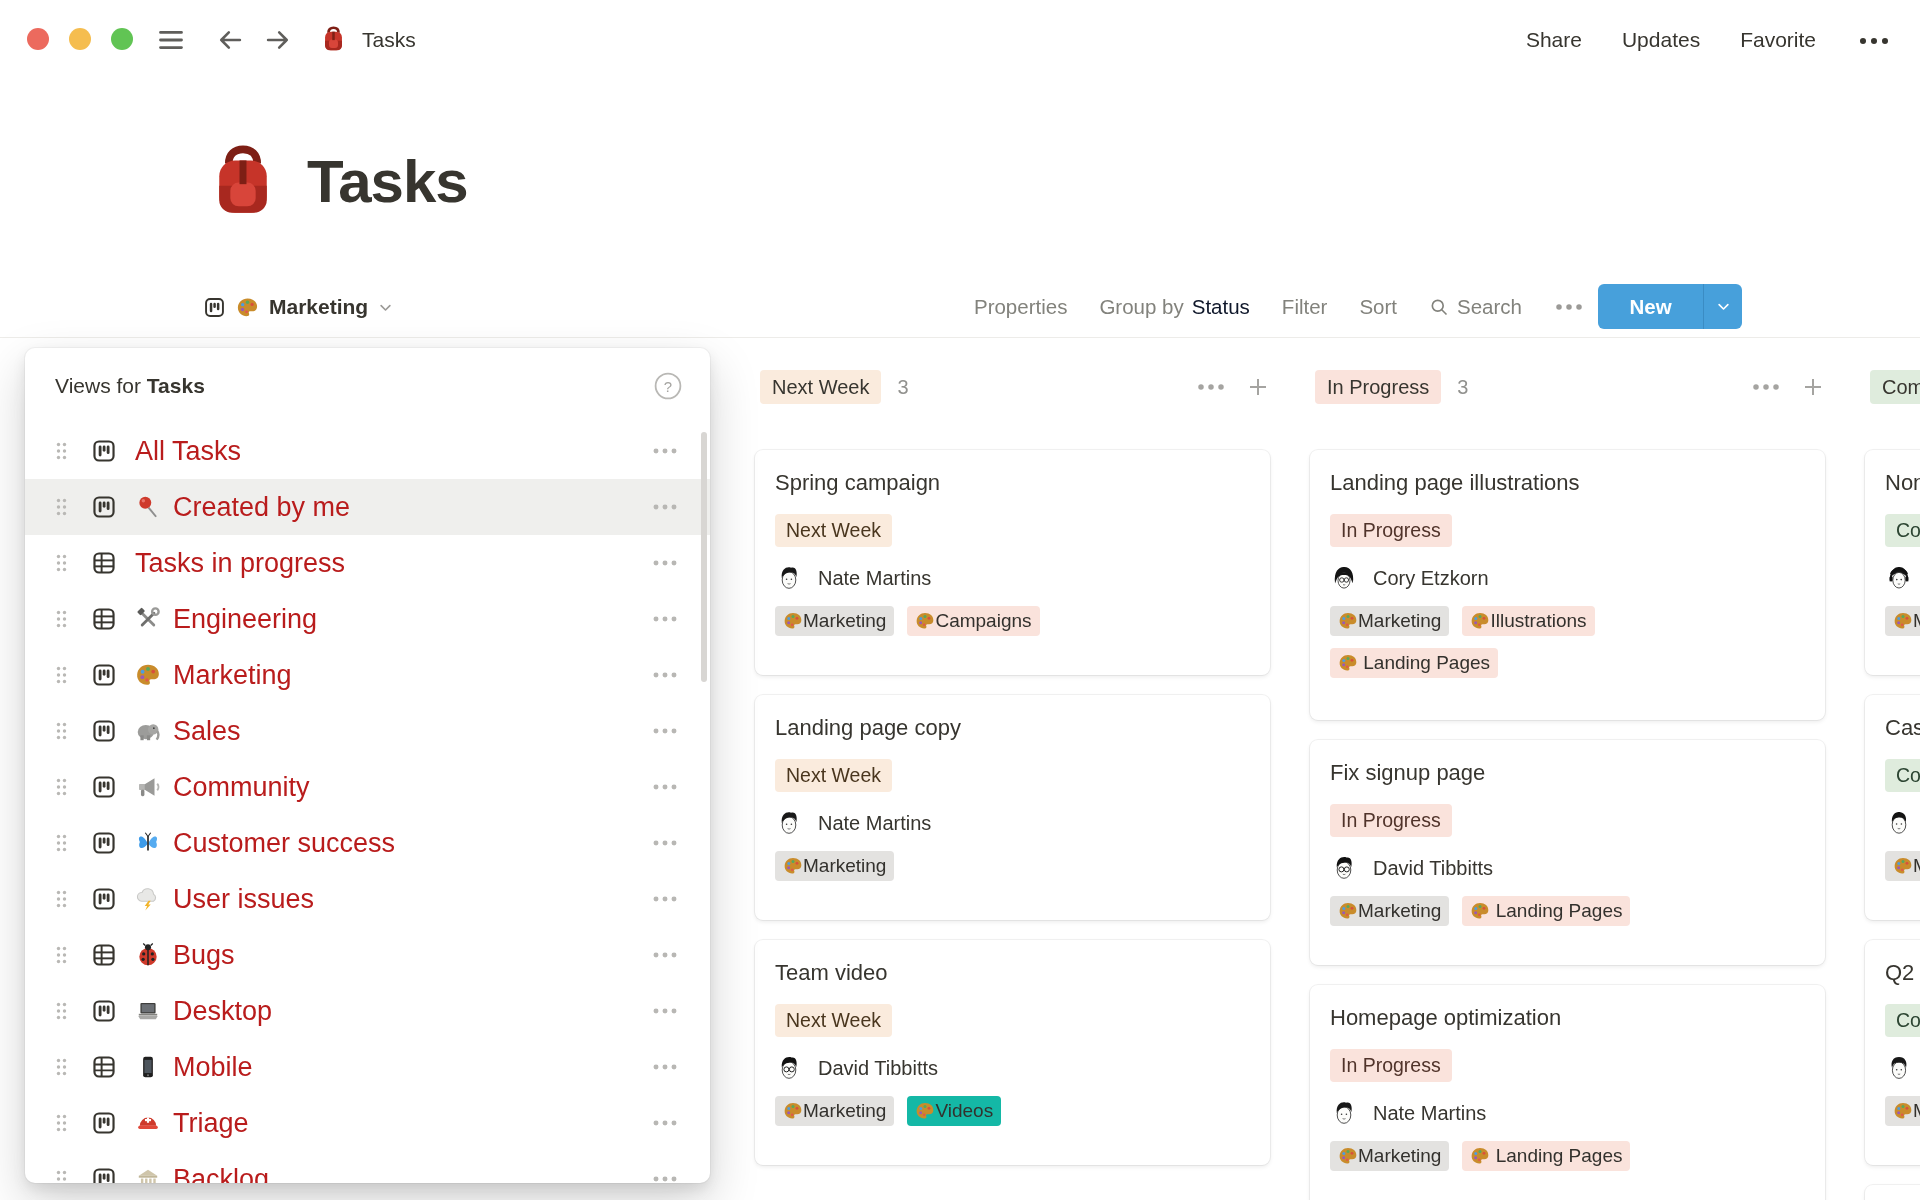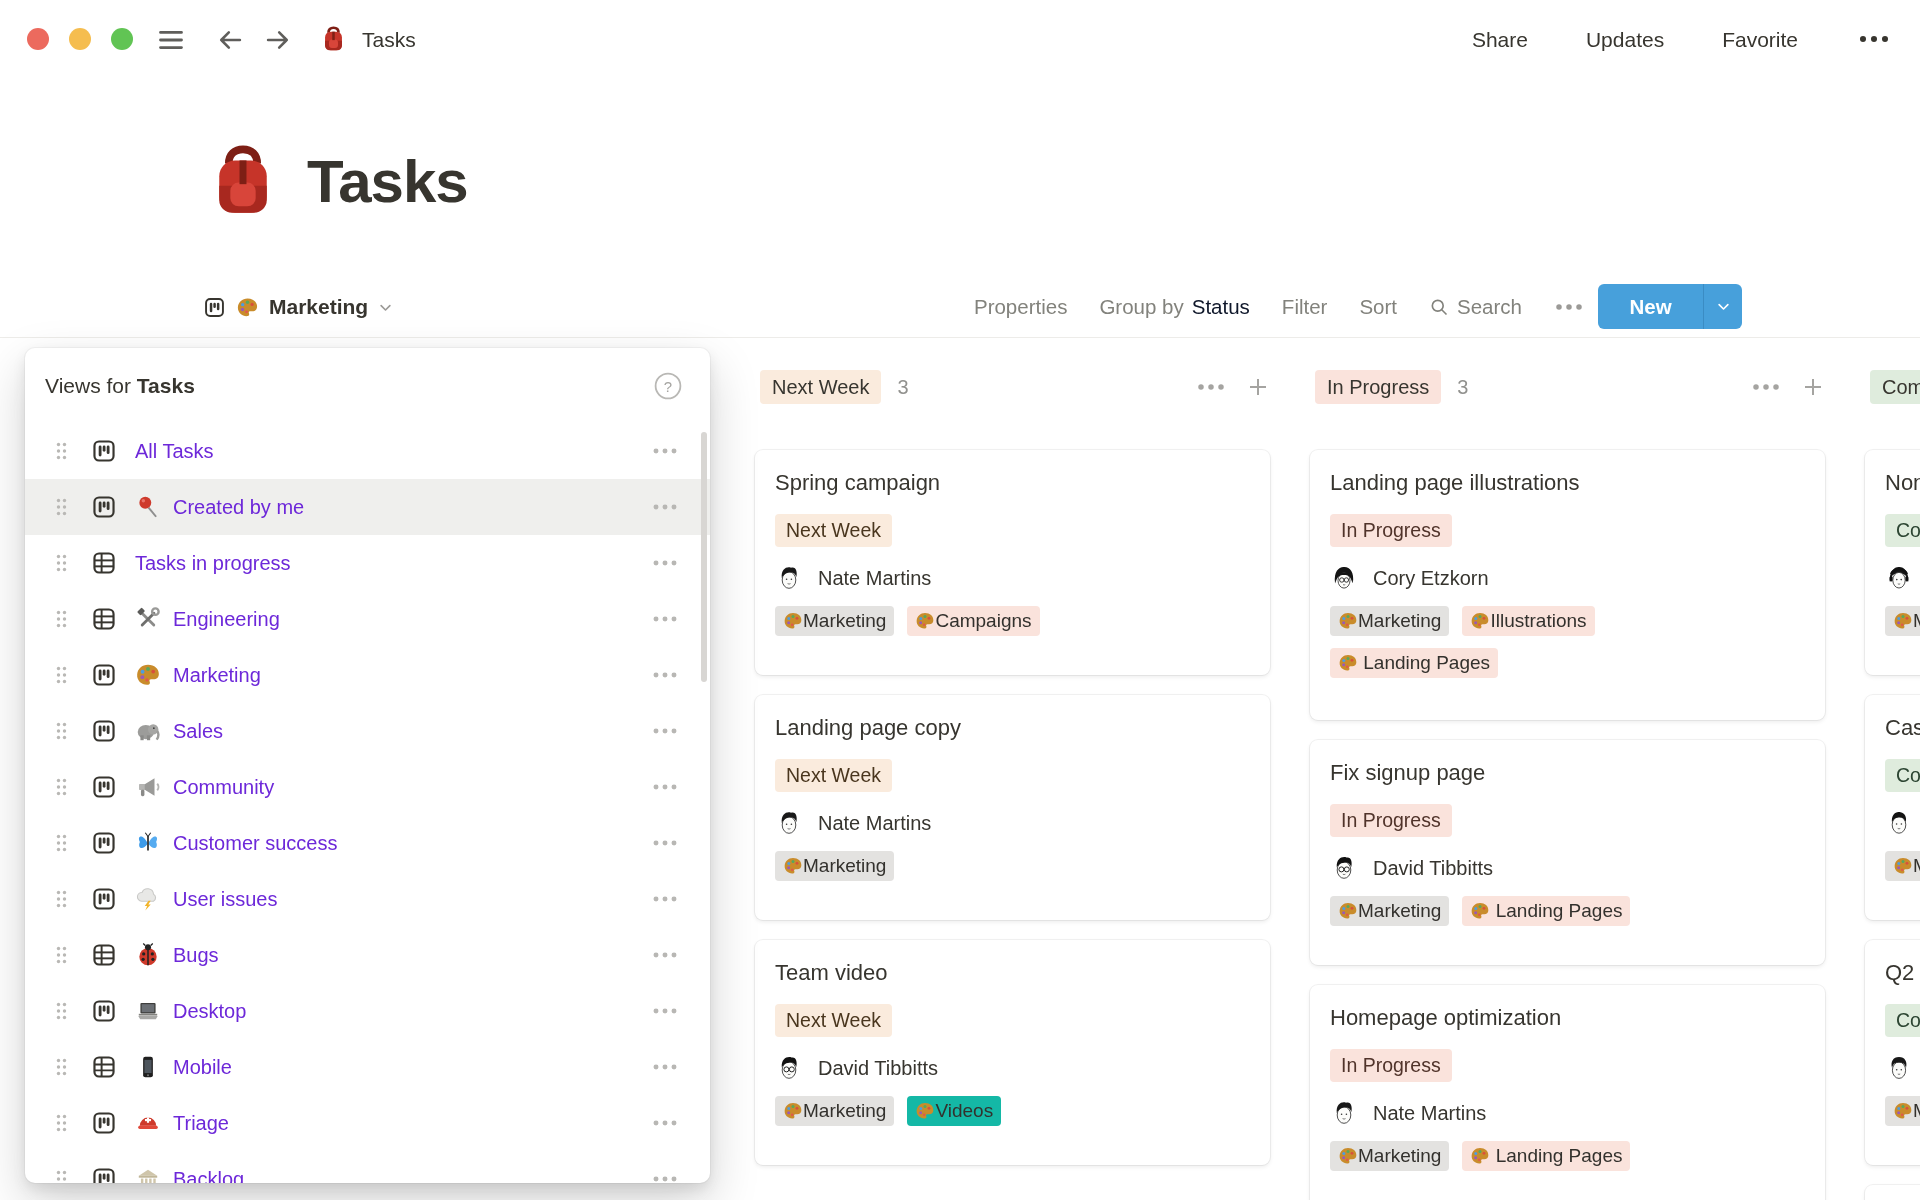--- a/index.html
+++ b/index.html
@@ -10,21 +10,21 @@
 
   
   .topbar { position:absolute; left:0; top:0; width:1920px; height:64px; background:#fff; z-index:3; }
   .lights { position:absolute; left:27px; top:28px; display:flex; gap:20px; }
   .light { width:22px; height:22px; border-radius:50%; }
   .l-red{background:#EC6A5E;} .l-yellow{background:#F5BD4F;} .l-green{background:#61C454;}
   .tb-icon { position:absolute; top:26px; width:28px; height:28px; }
   .tb-hamburger{ left:157px; } .tb-back{ left:216px; } .tb-forward{ left:264px; }
   .tb-doc { position:absolute; left:320px; top:24px; width:27px; height:30px; }
   .tb-title { position:absolute; left:362px; top:28px; font-size:21px; font-weight:500; }
-  .tb-right { position:absolute; right:28px; top:28px; display:flex; gap:58px; align-items:flex-start; }
+  .tb-right { position:absolute; right:28px; top:28px; display:flex; gap:40px; align-items:flex-end; }
   .tb-action { font-size:21px; color:#37352F; cursor:default; }
   .tb-more { width:36px; height:22px; color:#37352F; }
 
   
   .page-head { position:absolute; left:205px; top:140px; display:flex; align-items:center; gap:26px; }
   .page-emoji { width:76px; height:82px; }
   .page-title { font-size:60px; font-weight:700; letter-spacing:-1px; color:#37352F; }
 
   
   .toolbar-line { position:absolute; left:0; top:337px; width:1920px; height:1px; background:#EDECE9; }
@@ -69,30 +69,30 @@
   .assignee-name { font-size:20px; color:#37352F; white-space:nowrap; }
   .tag-row { display:flex; gap:13px; height:30px; margin-bottom:12px; }
   .tag { display:inline-flex; align-items:center; height:30px; padding:0 8px; border-radius:4px;
     font-size:19px; color:#33312D; white-space:pre; }
   .tag .tag-emoji { width:20px; height:20px; flex:none; }
 
   
   .views-panel { position:absolute; left:25px; top:348px; width:685px; height:835px; background:#fff;
     border-radius:10px; z-index:5; overflow:hidden;
     box-shadow:0 0 0 1px rgba(15,15,15,.04), 0 6px 14px rgba(15,15,15,.09), 0 20px 50px rgba(15,15,15,.18); }
-  .vp-head { height:75px; padding:26px 28px 0 20px; display:flex; align-items:flex-start; }
+  .vp-head { height:75px; padding:26px 28px 0 30px; display:flex; align-items:flex-start; }
   .vp-title { font-size:21px; color:#37352F; }
   .vp-title b { font-weight:700; }
   .vp-help { margin-left:auto; width:28px; height:28px; margin-top:-2px; }
   .vp-row { height:56px; display:flex; align-items:center; padding:0 30px 0 29px; cursor:default; }
   .vp-row.selected { background:#EFEFED; }
   .vp-drag { width:15px; height:20px; flex:none; }
   .vp-viewicon { width:26px; height:26px; margin-left:22px; flex:none; color:#37352F; }
   .vp-emoji { width:26px; height:26px; margin-left:18px; flex:none; }
-  .vp-label { margin-left:12px; font-size:20px; color:#6d28d9; white-space:nowrap; }
+  .vp-label { margin-left:12px; font-size:27px; color:#b91c1c; white-space:nowrap; }
   .vp-label.no-emoji { margin-left:18px; }
   .vp-more { margin-left:auto; width:30px; height:18px; color:#B8B7B4; }
   .vp-scrollthumb { position:absolute; right:3px; top:84px; width:6px; height:250px; background:#D8D6D3; border-radius:3px; }
 </style>
 </head>
 <body>
 
 <div class="topbar">
   <div class="lights">
     <span class="light l-red"></span>

